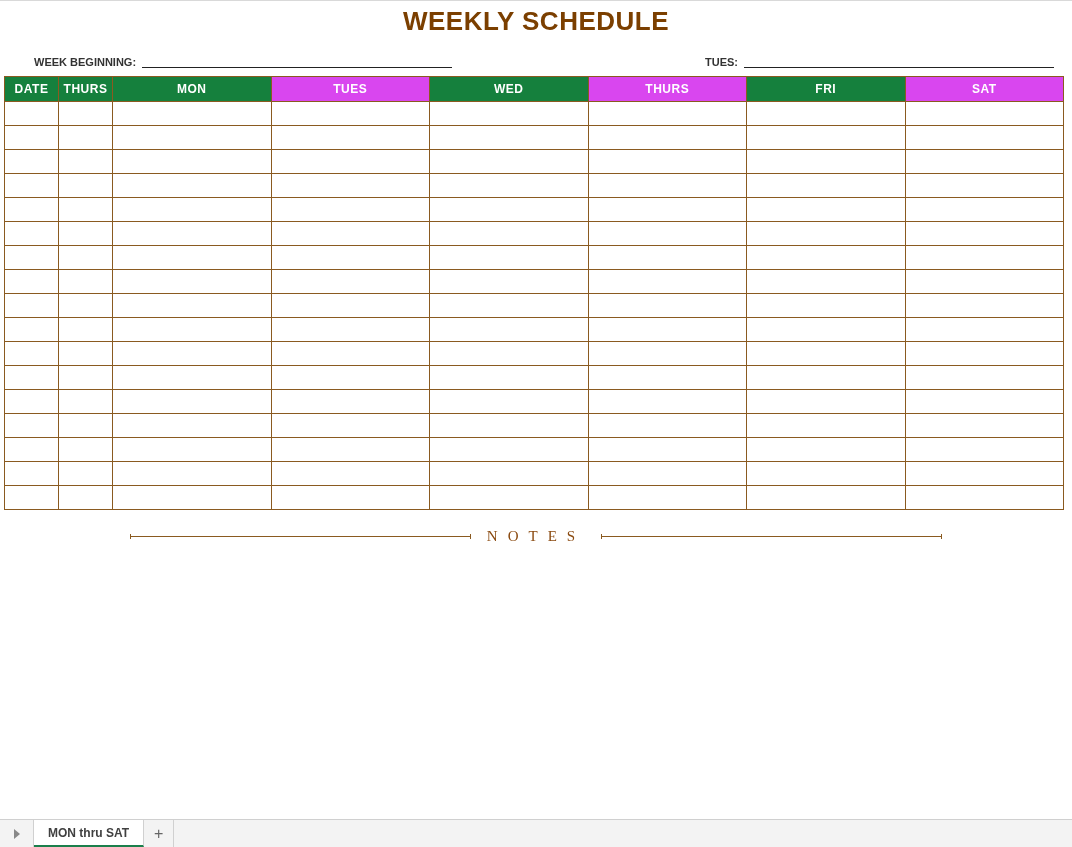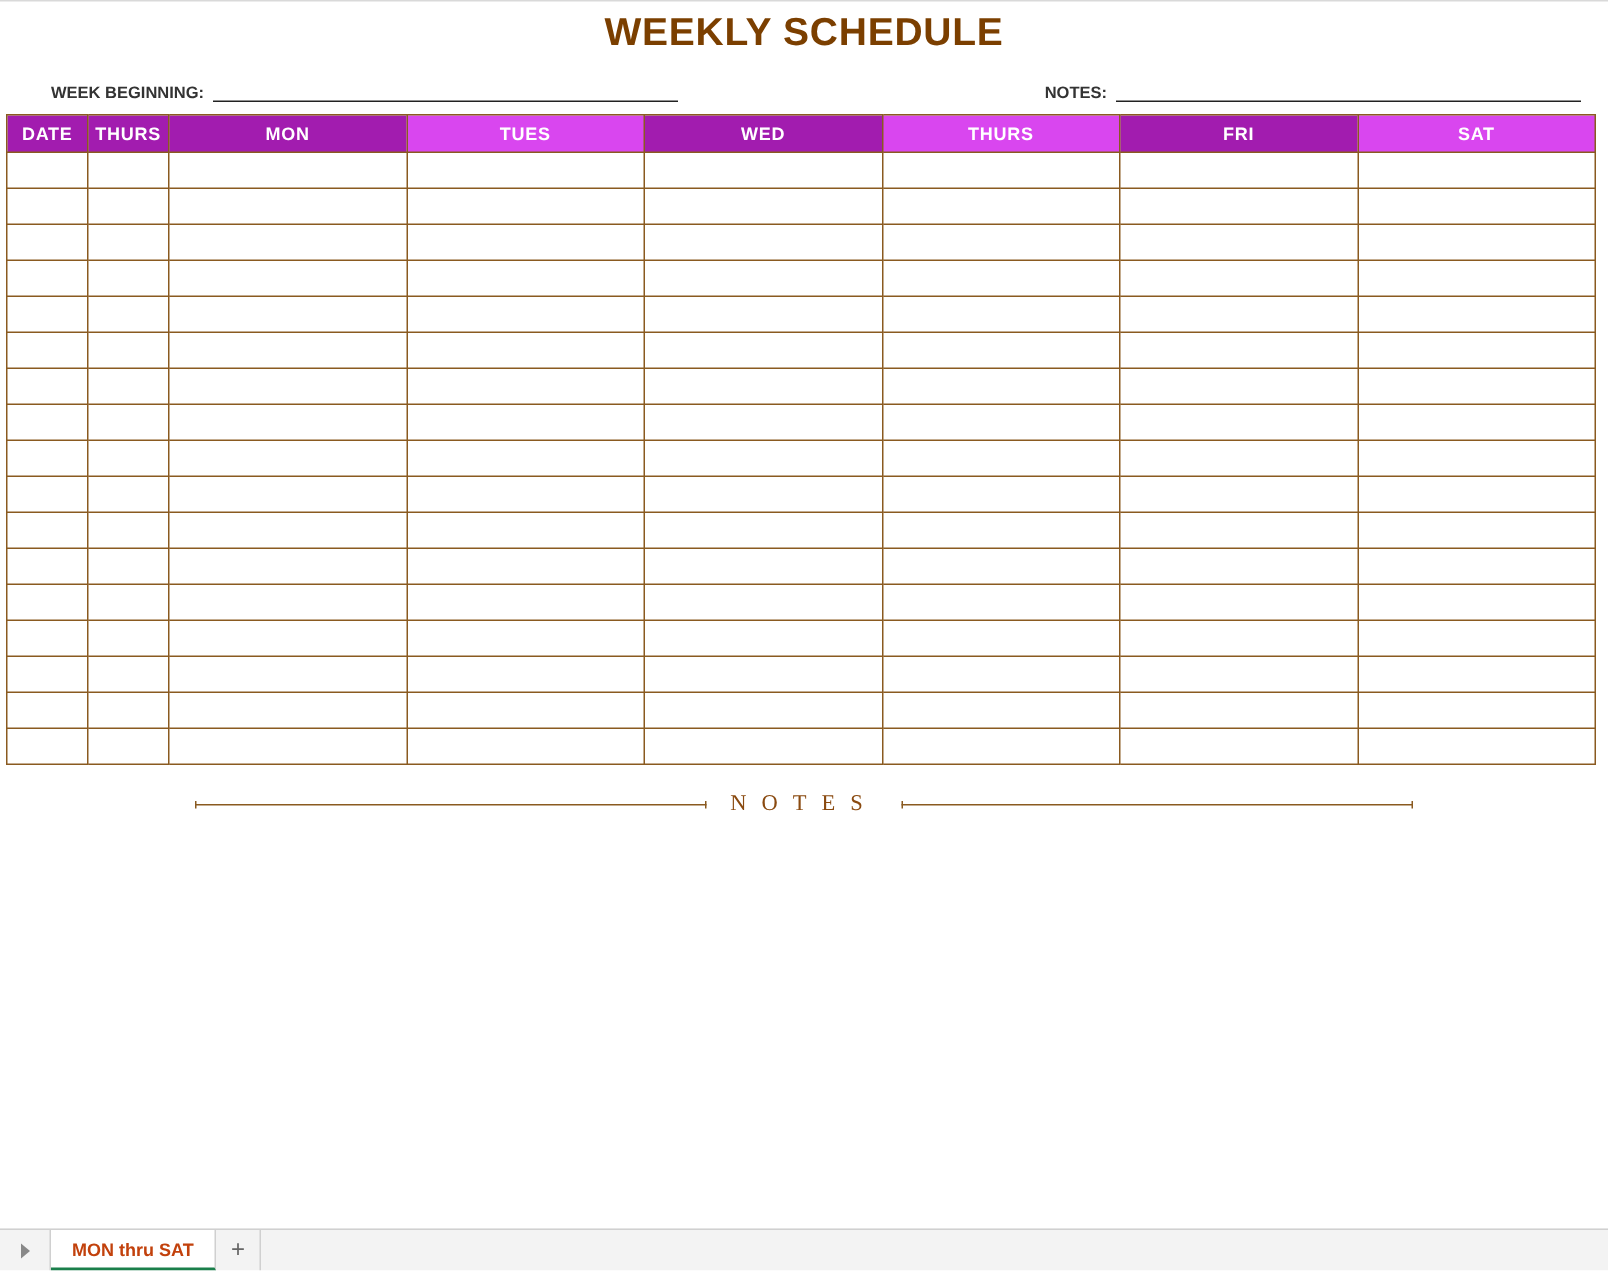--- a/index.html
+++ b/index.html
@@ -45,21 +45,21 @@
     border: 1px solid #8a5a20;
   }
   table.schedule thead th {
     font-size: 12px;
     font-weight: 700;
     color: #fff;
     padding: 5px 0;
     text-align: center;
     letter-spacing: 0.5px;
   }
-  th.dark { background: #a21caf; }
+  th.dark { background: #15803d; }
   th.light { background: #d946ef; }
   col.c-date  { width: 54px; }
   col.c-hours { width: 54px; }
   col.c-day   { width: auto; }
   table.schedule tbody td { height: 24px; background: #fff; }
   table.schedule tbody td.cell { cursor: cell; }
 
   .notes-heading {
     display: flex;
     align-items: center;
@@ -97,21 +97,21 @@
     border-right: 1px solid #d0d0d0;
     color: #777;
     cursor: pointer;
   }
   .tabstrip .sheet-tab {
     padding: 0 14px;
     display: flex; align-items: center;
     background: #fff;
     border-right: 1px solid #d0d0d0;
     border-bottom: 2px solid #1a7f4b;
-    color: #c2410c;
+    color: #404040;
     font-weight: 600;
     cursor: pointer;
   }
   .tabstrip .add-tab {
     width: 30px;
     display: flex; align-items: center; justify-content: center;
     color: #666;
     border-right: 1px solid #d0d0d0;
     cursor: pointer;
     font-size: 16px;
@@ -129,21 +129,21 @@
 
 <div class="page">
   <div class="top-rule"></div>
 
   <div class="title">WEEKLY SCHEDULE</div>
 
   <div class="meta-row">
     <span class="meta-label">WEEK BEGINNING:</span>
     <input class="meta-field week" value="" style="">
     <span class="meta-gap"></span>
-    <span class="meta-label">NOTES:</span>
+    <span class="meta-label">TUES:</span>
     <input class="meta-field name" value="" style="">
   </div>
 
   <div class="grid-wrap">
     <table class="schedule">
       <colgroup>
         <col class="c-date">
           <col class="c-hours">
         <col class="c-day">
           <col class="c-day">

